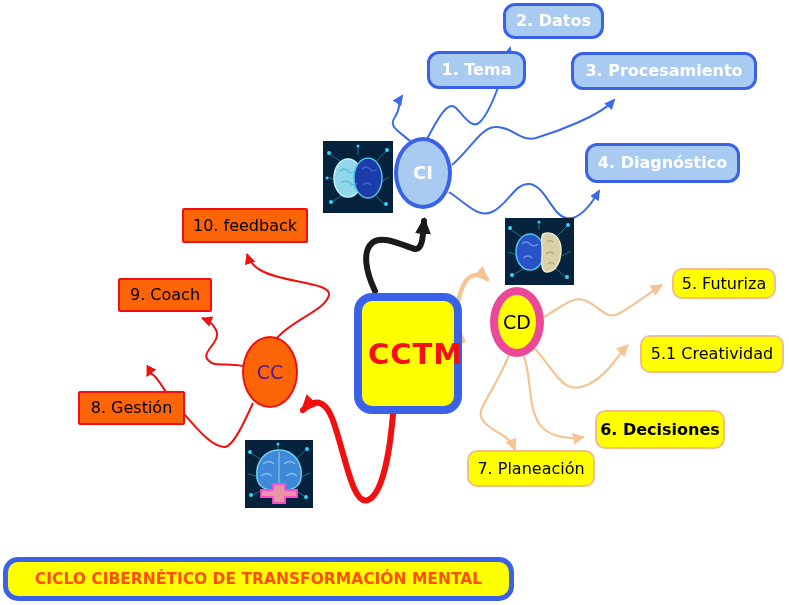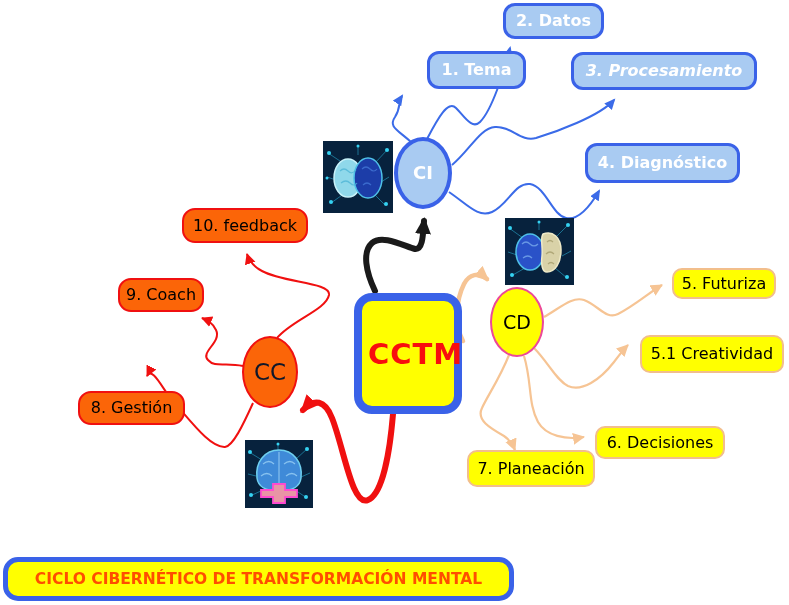--- a/index.html
+++ b/index.html
@@ -14,29 +14,29 @@
     white-space:nowrap;font-size:16px;line-height:1;
   }
   .blue-box{
     background:#A9CBF2;border:3px solid #3A62E8;border-radius:12px;
     color:#ffffff;font-weight:bold;margin-left:33px;
   }
   .yellow-box{
     background:#FFFF00;border:2px solid #F2BE8C;border-radius:10px;color:#000000;
   }
   .orange-box{
-    background:#FB6508;border:2px solid #F01010;border-radius:13px;color:#000000;
+    background:#FB6508;border:2px solid #F01010;border-radius:2px;color:#000000;
   }
   .hub{
     position:absolute;border-radius:50%;display:flex;align-items:center;justify-content:center;
     line-height:1;
   }
   .hub-ci{background:#A9CBF2;border:4px solid #3A62E8;color:#ffffff;font-weight:bold;font-size:18px;}
-  .hub-cd{background:#FFFF00;border:2px solid #ec4899;color:#000000;font-size:19px;}
-  .hub-cc{background:#FB6508;border:2px solid #F01010;color:#0f172a;font-size:23px;}
+  .hub-cd{background:#FFFF00;border:8px solid #ec4899;color:#000000;font-size:19px;}
+  .hub-cc{background:#FB6508;border:2px solid #F01010;color:#4c1d95;font-size:19px;}
   .center-box{
     position:absolute;left:354px;top:293px;width:108px;height:121px;
     background:#FFFF00;border:8px solid #3A62E8;border-radius:18px;
     display:flex;align-items:center;justify-content:center;
     color:#F80E0E;font-weight:bold;font-size:29px;letter-spacing:1px;padding-left:15px;
   }
   .banner{
     position:absolute;left:3px;top:557px;width:511px;height:44px;
     background:#FFFF00;border:5px solid #3A62E8;border-radius:15px;
     display:flex;align-items:center;justify-content:center;
@@ -147,30 +147,30 @@
       <circle cx="61" cy="57" r="2"></circle>
         <circle cx="33" cy="4" r="1.5"></circle>
     </g>
     <path d="M12,38 C10,22 20,10 34,10 C48,10 58,22 56,38 C55,46 48,51 34,51 C20,51 13,46 12,38 z" fill="#3F8AD8" stroke="#6FD0F0" stroke-width="1.5"></path>
     <path d="M34,12 L34,50 M18,24 q6,-5 11,0 M39,24 q6,-5 11,0 M16,36 q6,-5 11,0 M41,36 q6,-5 11,0" fill="none" stroke="#8FC8F2" stroke-width="1.2" opacity="0.9"></path>
     <path d="M28,44 L40,44 L40,50 L52,50 L52,57 L40,57 L40,63 L28,63 L28,57 L16,57 L16,50 L28,50 z" fill="#E895A5" stroke="#FF4AD0" stroke-width="1.8"></path>
   </svg>
 
   <div class="node blue-box" style="left:394px;top:51px;width:99px;height:38px;">1. Tema</div>
   <div class="node blue-box" style="left:470px;top:3px;width:101px;height:36px;">2. Datos</div>
-  <div class="node blue-box" style="left:538px;top:52px;width:186px;height:38px;font-style:italic;">3. Procesamiento</div>
+  <div class="node blue-box" style="left:538px;top:52px;width:186px;height:38px;">3. Procesamiento</div>
   <div class="node blue-box" style="left:552px;top:143px;width:155px;height:40px;">4. Diagnóstico</div>
 
   <div class="node yellow-box" style="left:672px;top:268px;width:104px;height:31px;">5. Futuriza</div>
   <div class="node yellow-box" style="left:640px;top:335px;width:144px;height:38px;">5.1 Creatividad</div>
-  <div class="node yellow-box" style="left:595px;top:426px;width:130px;height:33px;">6. Decisiones</div>
+  <div class="node yellow-box" style="left:595px;top:410px;width:130px;height:39px;font-weight:bold;">6. Decisiones</div>
   <div class="node yellow-box" style="left:467px;top:450px;width:128px;height:37px;">7. Planeación</div>
 
   <div class="node orange-box" style="left:78px;top:391px;width:107px;height:34px;">8. Gestión</div>
-  <div class="node orange-box" style="left:118px;top:278px;width:86px;height:34px;">9. Coach</div>
+  <div class="node orange-box" style="left:118px;top:278px;width:94px;height:34px;">9. Coach</div>
   <div class="node orange-box" style="left:182px;top:208px;width:126px;height:35px;">10. feedback</div>
 
   <div class="hub hub-ci" style="left:394px;top:137px;width:58px;height:72px;text-align:center;">CI</div>
   <div class="hub hub-cd" style="left:490px;top:287px;width:54px;height:70px;">CD</div>
   <div class="hub hub-cc" style="left:242px;top:336px;width:56px;height:72px;">CC</div>
 
   <div class="center-box">CCTM</div>
 
   <div class="banner">CICLO CIBERNÉTICO DE TRANSFORMACIÓN MENTAL</div>
 

